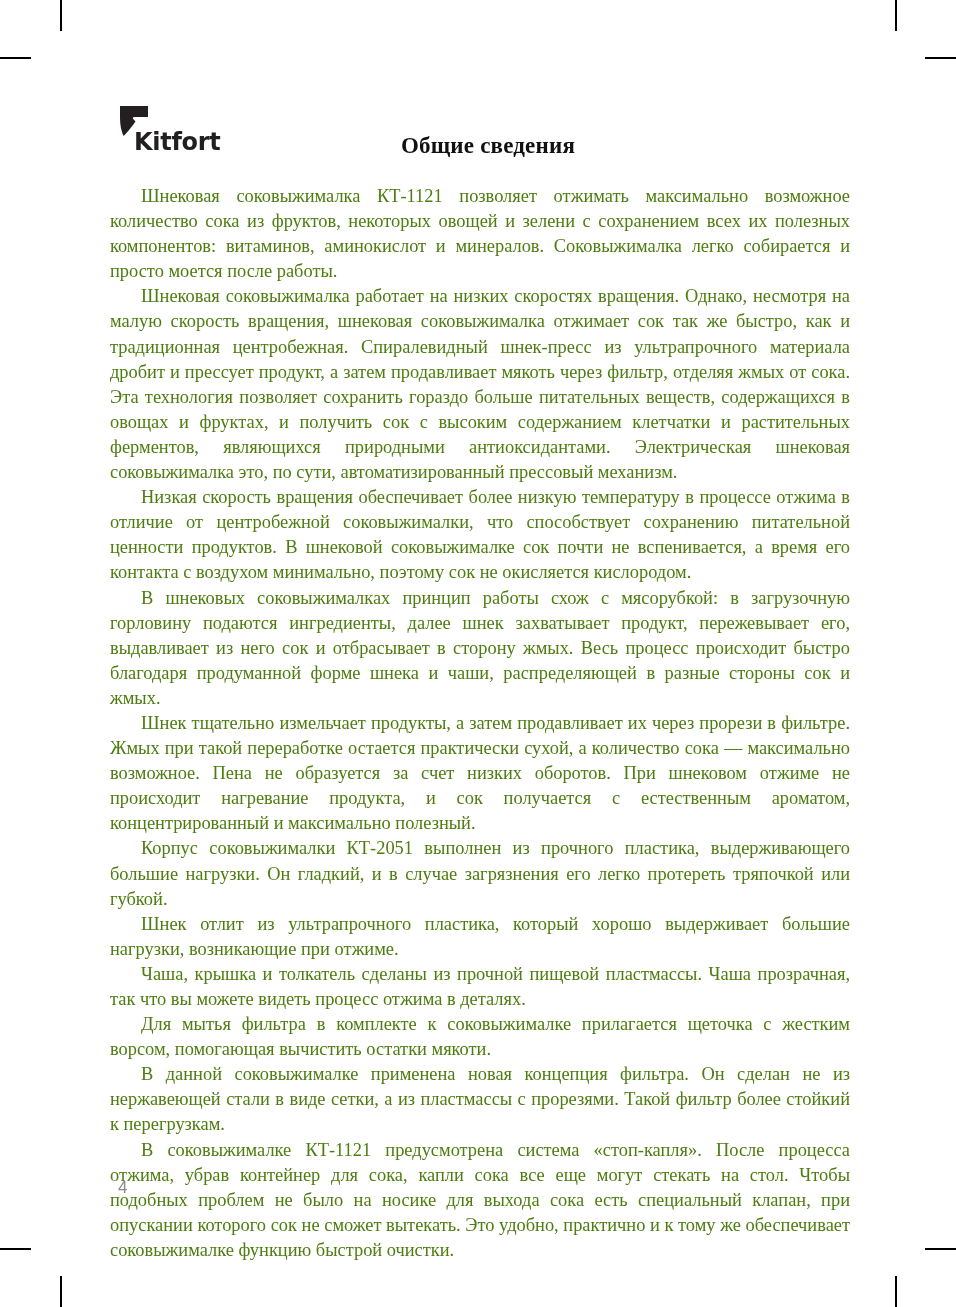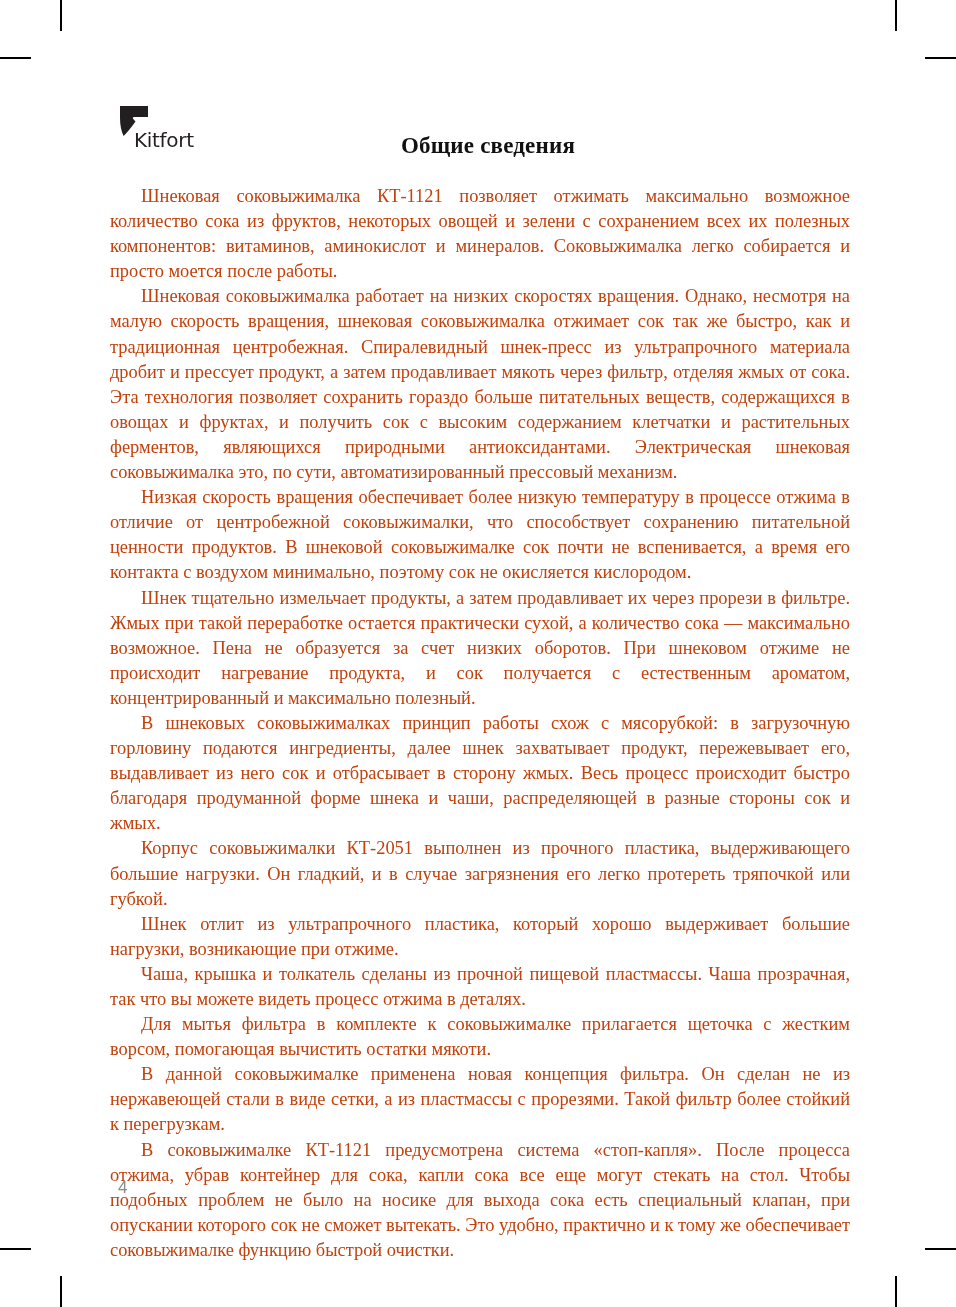--- a/index.html
+++ b/index.html
@@ -55,22 +55,22 @@
     flex-direction: column;
     align-items: flex-start;
   }
   .brand-mark {
     width: 32px;
     height: 30px;
     display: block;
   }
   .brand-name {
     font-family: "DejaVu Sans", "Liberation Sans", sans-serif;
-    font-weight: normal;
-    font-size: 20px;
+    font-weight: bold;
+    font-size: 24px;
     letter-spacing: -0.3px;
     color: #231f20;
     margin-left: 16px;
     margin-top: -6px;
     line-height: 1;
   }
   .doc-title {
     position: absolute;
     left: 16px;
     right: 0;
@@ -87,21 +87,21 @@
     margin-top: 22px;
   }
   .para {
     font-size: 18.4px;
     line-height: 25.1px;
     text-align: justify;
     text-justify: inter-word;
     text-indent: 31px;
     margin: 0;
     hyphens: manual;
-    color: #c2410c;
+    color: #4d7c0f;
   }
 
   
   .page-number {
     position: absolute;
     left: 8px;
     top: 1078px;
     font-size: 17px;
     color: #8a8a8a;
     font-family: "Liberation Sans", "DejaVu Sans", sans-serif;
@@ -128,22 +128,22 @@
       </svg>
       <div class="brand-name">Kitfort</div>
     </div>
     <div class="doc-title">Общие сведения</div>
   </div>
 
   <div class="body-copy">
       <p class="para">Шнековая соковыжималка КТ-1121 позволяет отжимать максимально возмож­ное количество сока из фруктов, некоторых овощей и зелени с сохранением всех их полезных компонентов: витаминов, аминокислот и минералов. Соковыжималка легко собирается и просто моется после работы.</p>
       <p class="para">Шнековая соковыжималка работает на низких скоростях вращения. Однако, не­смотря на малую скорость вращения, шнековая соковыжималка отжимает сок так же быстро, как и традиционная центробежная. Спиралевидный шнек-пресс из уль­трапрочного материала дробит и прессует продукт, а затем продавливает мякоть через фильтр, отделяя жмых от сока. Эта технология позволяет сохранить гораздо больше питательных веществ, содержащихся в овощах и фруктах, и получить сок с высоким содержанием клетчатки и растительных ферментов, являющихся при­родными антиоксидантами. Электрическая шнековая соковыжималка это, по сути, автоматизированный прессовый механизм.</p>
       <p class="para">Низкая скорость вращения обеспечивает более низкую температуру в процессе отжима в отличие от центробежной соковыжималки, что способствует сохранению питательной ценности продуктов. В шнековой соковыжималке сок почти не вспе­нивается, а время его контакта с воздухом минимально, поэтому сок не окисляется кислородом.</p>
+      <p class="para">В шнековых соковыжималках принцип работы схож с мясорубкой: в загрузоч­ную горловину подаются ингредиенты, далее шнек захватывает продукт, переже­вывает его, выдавливает из него сок и отбрасывает в сторону жмых. Весь процесс происходит быстро благодаря продуманной форме шнека и чаши, распределяющей в разные стороны сок и жмых.</p>
       <p class="para">Шнек тщательно измельчает продукты, а затем продавливает их через прорези в фильтре. Жмых при такой переработке остается практически сухой, а количество сока — максимально возможное. Пена не образуется за счет низких оборотов. При шнековом отжиме не происходит нагревание продукта, и сок получается с есте­ственным ароматом, концентрированный и максимально полезный.</p>
-      <p class="para">В шнековых соковыжималках принцип работы схож с мясорубкой: в загрузоч­ную горловину подаются ингредиенты, далее шнек захватывает продукт, переже­вывает его, выдавливает из него сок и отбрасывает в сторону жмых. Весь процесс происходит быстро благодаря продуманной форме шнека и чаши, распределяющей в разные стороны сок и жмых.</p>
       <p class="para">Корпус соковыжималки КТ-2051 выполнен из прочного пластика, выдержива­ющего большие нагрузки. Он гладкий, и в случае загрязнения его легко протереть тряпочкой или губкой.</p>
       <p class="para">Шнек отлит из ультрапрочного пластика, который хорошо выдерживает большие нагрузки, возникающие при отжиме.</p>
       <p class="para">Чаша, крышка и толкатель сделаны из прочной пищевой пластмассы. Чаша про­зрачная, так что вы можете видеть процесс отжима в деталях.</p>
       <p class="para">Для мытья фильтра в комплекте к соковыжималке прилагается щеточка с жест­ким ворсом, помогающая вычистить остатки мякоти.</p>
       <p class="para">В данной соковыжималке применена новая концепция фильтра. Он сделан не из нержавеющей стали в виде сетки, а из пластмассы с прорезями. Такой фильтр более стойкий к перегрузкам.</p>
       <p class="para">В соковыжималке КТ-1121 предусмотрена система «стоп-капля». После процес­са отжима, убрав контейнер для сока, капли сока все еще могут стекать на стол. Что­бы подобных проблем не было на носике для выхода сока есть специальный клапан, при опускании которого сок не сможет вытекать. Это удобно, практично и к тому же обеспечивает соковыжималке функцию быстрой очистки.</p>
     </div>
 
   <div class="page-number">4</div>
 </div>

